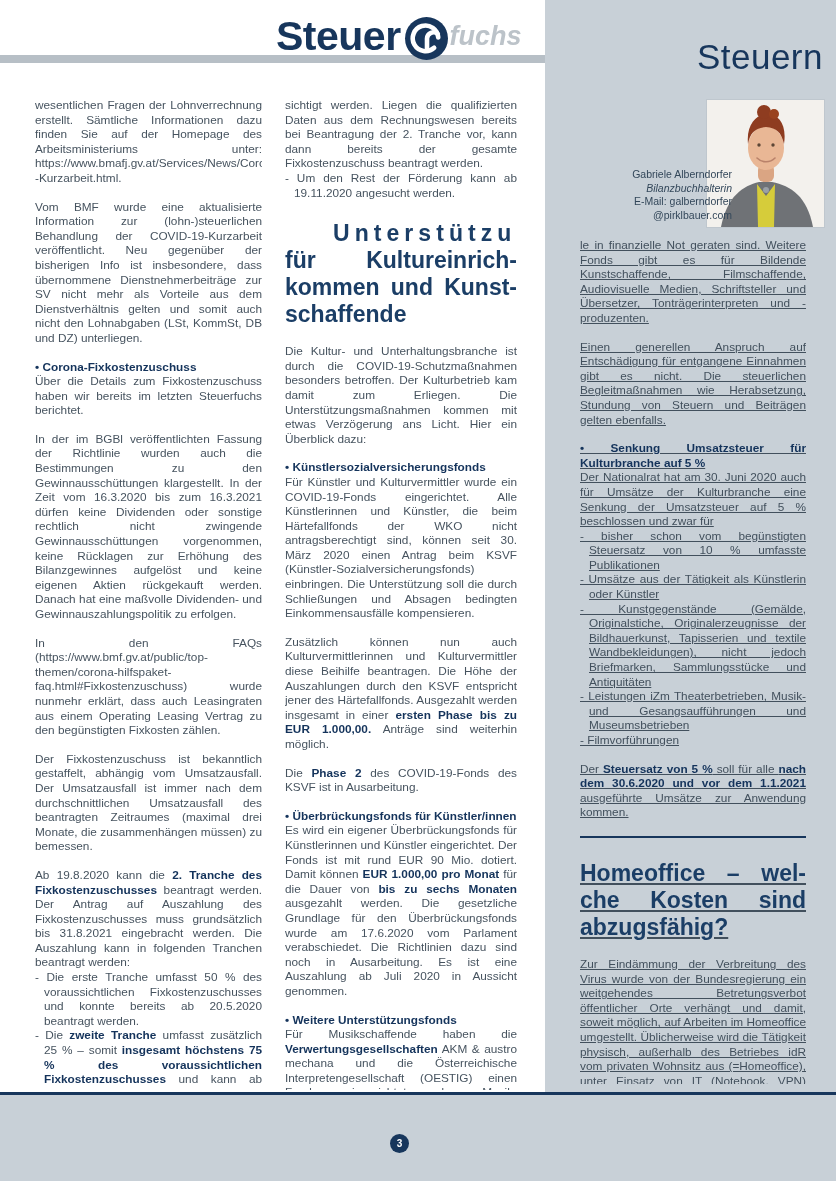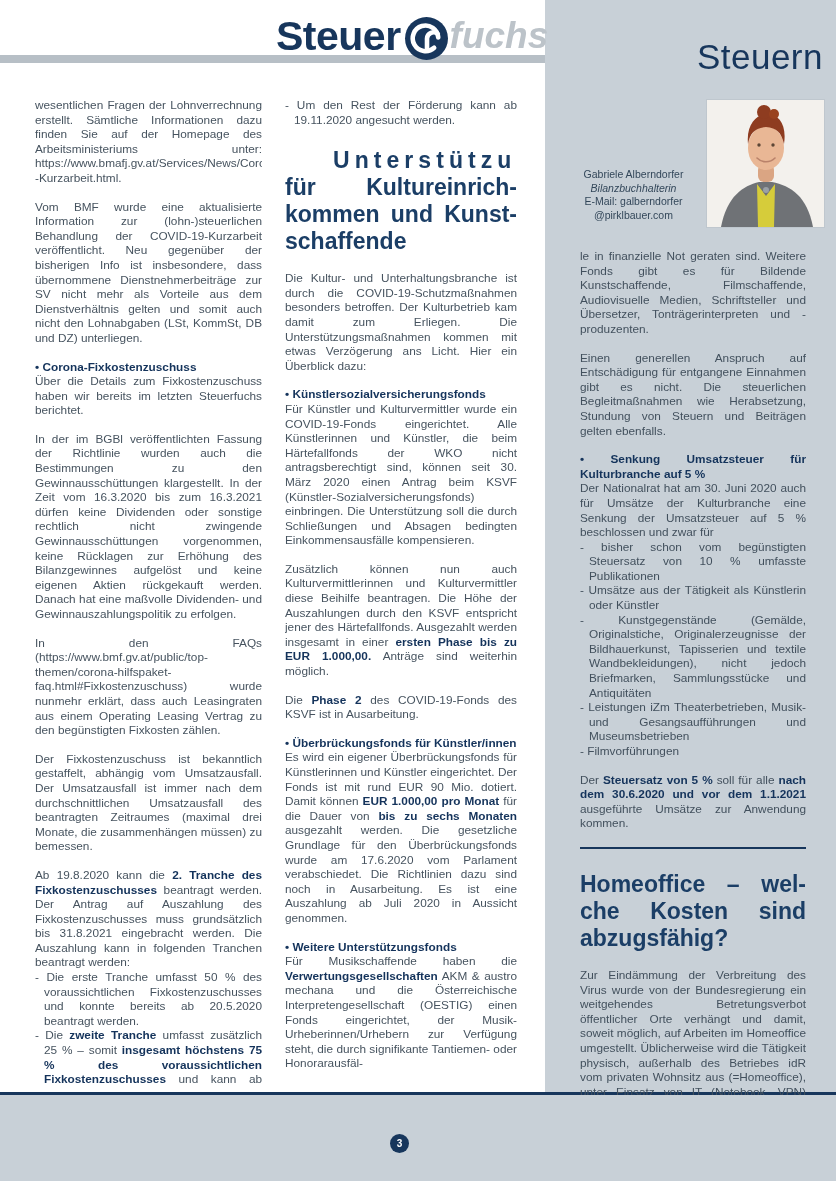--- a/index.html
+++ b/index.html
@@ -3,34 +3,34 @@
 <meta charset="utf-8">
 <style>
   html,body{margin:0;padding:0;background:#e8e8e8;}
   .page{position:relative;width:836px;height:1181px;background:#ffffff;margin:0 auto;
         font-family:"Liberation Sans", sans-serif;color:#46535f;overflow:hidden;}
   
   .head-band{position:absolute;left:0;top:55px;width:545px;height:8px;background:#b7bfc6;}
   .logo{position:absolute;left:276px;top:14px;white-space:nowrap;z-index:3;}
   .logo .w1{font-size:41px;font-weight:bold;color:#17365c;letter-spacing:-0.5px;vertical-align:top;line-height:44px;}
   .logo .ic{display:inline-block;vertical-align:top;margin:2px 1px 0 3px;}
-  .logo .w2{font-size:37px;font-weight:bold;font-style:italic;color:#bcc3c9;vertical-align:top;line-height:44px;}
+  .logo .w2{font-size:27px;font-weight:bold;font-style:italic;color:#bcc3c9;vertical-align:top;line-height:44px;}
   
   .panel{position:absolute;left:545px;top:0;width:291px;height:1092px;background:#c8d0d7;}
   .panel-title{position:absolute;top:37px;right:13px;font-size:35px;color:#17365c;letter-spacing:0.5px;z-index:2;}
   .photo{position:absolute;left:707px;top:100px;width:117px;height:127px;z-index:2;box-shadow:0 0 0 1px #bfc7ce;}
-  .person{position:absolute;left:555px;top:168px;width:157px;text-align:center;z-index:2;
+  .person{position:absolute;left:575px;top:168px;width:157px;text-align:right;z-index:2;
           font-size:10.5px;line-height:13.5px;color:#33475a;}
   .person .role{font-style:italic;}
   
   .col{position:absolute;top:98px;font-size:11.8px;line-height:14.6px;text-align:justify;
        -webkit-hyphens:auto;hyphens:auto;overflow:hidden;max-height:992px;}
   .col1{left:35px;width:227px;}
   .col2{left:285px;width:232px;}
-  .col3{left:580px;top:249px;width:226px;max-height:846px;z-index:2;color:#42505d;}
+  .col3{left:580px;top:238px;width:226px;max-height:846px;z-index:2;color:#42505d;text-decoration:underline;}
   p{margin:0 0 14px;}
   .bh{margin:0;font-weight:bold;color:#14335b;}
   b{color:#14335b;}
   .dash{position:relative;padding-left:9px;text-indent:-9px;margin:0;}
   .dash-gap{margin-bottom:14px;}
   .art-title{margin:20px 0 16px;font-weight:bold;color:#1b3e66;font-size:23px;line-height:27px;
              text-align:left;-webkit-hyphens:none;hyphens:none;}
   .art-title .ls{letter-spacing:0.22em;margin-left:48px;}
   .art-title .jl{text-align-last:justify;}
   .rule{border:none;border-top:2px solid #17365c;margin:16px 0 22px;}
@@ -87,20 +87,21 @@
     <p>Über die Details zum Fixkostenzuschuss haben wir bereits im letzten Steuerfuchs berichtet.</p>
     <p>In der im BGBl veröffentlichten Fassung der Richtlinie wurden auch die Bestimmungen zu den Gewinnausschüttungen klargestellt. In der Zeit vom 16.3.2020 bis zum 16.3.2021 dürfen keine Dividenden oder sonstige rechtlich nicht zwingende Gewinnausschüttungen vorgenommen, keine Rücklagen zur Erhöhung des Bilanzgewinnes aufgelöst und keine eigenen Aktien rückgekauft werden. Danach hat eine maßvolle Dividenden- und Gewinnauszahlungspolitik zu erfolgen.</p>
     <p>In den FAQs (https://www.bmf.gv.at/public/top-themen/corona-hilfspaket-faq.html#Fixkostenzuschuss) wurde nunmehr erklärt, dass auch Leasingraten aus einem Operating Leasing Vertrag zu den begünstigten Fixkosten zählen.</p>
     <p>Der Fixkostenzuschuss ist bekanntlich gestaffelt, abhängig vom Umsatzausfall. Der Umsatzausfall ist immer nach dem durchschnittlichen Umsatzausfall des beantragten Zeitraumes (maximal drei Monate, die zusammenhängen müssen) zu bemessen.</p>
     <p style="margin-bottom:0;">Ab 19.8.2020 kann die <b>2. Tranche des Fixkostenzuschusses</b> beantragt werden. Der Antrag auf Auszahlung des Fixkostenzuschusses muss grundsätzlich bis 31.8.2021 eingebracht werden. Die Auszahlung kann in folgenden Tranchen beantragt werden:</p>
     <div class="dash">- Die erste Tranche umfasst 50 % des voraussichtlichen Fixkostenzuschusses und konnte bereits ab 20.5.2020 beantragt werden.</div>
     <div class="dash">- Die <b>zweite Tranche</b> umfasst zusätzlich 25 % – somit <b>insgesamt höchstens 75 % des voraussichtlichen Fixkostenzuschusses</b> und kann ab 19.8.2020 beantragt werden. Hier können auch die  berück-</div>
   </div>
 
   <div class="col col2">
+    <p style="margin-bottom:0;">sichtigt werden. Liegen die qualifizierten Daten aus dem Rechnungswesen bereits bei Beantragung der 2. Tranche vor, kann dann bereits der gesamte Fixkostenzuschuss beantragt werden.</p>
     <div class="dash dash-gap">- Um den Rest der Förderung kann ab 19.11.2020 angesucht werden.</div>
     <div class="art-title">
       <div class="ls">Unterstützung</div>
       <div class="jl">für Kultureinrich-</div>
       <div class="jl">kommen und Kunst-</div>
       <div>schaffende</div>
     </div>
     <p>Die Kultur- und Unterhaltungsbranche ist durch die COVID-19-Schutzmaßnahmen besonders betroffen. Der Kulturbetrieb kam damit zum Erliegen. Die Unterstützungsmaßnahmen kommen mit etwas Verzögerung ans Licht. Hier ein Überblick dazu:</p>
     <div class="bh">• Künstlersozialversicherungsfonds</div>
     <p>Für Künstler und Kulturvermittler wurde ein COVID-19-Fonds eingerichtet. Alle Künstlerinnen und Künstler, die beim Härtefallfonds der WKO nicht antragsberechtigt sind, können seit 30. März 2020 einen Antrag beim KSVF (Künstler-Sozialversicherungsfonds) einbringen. Die Unterstützung soll die durch Schließungen und Absagen bedingten Einkommensausfälle kompensieren.</p>

